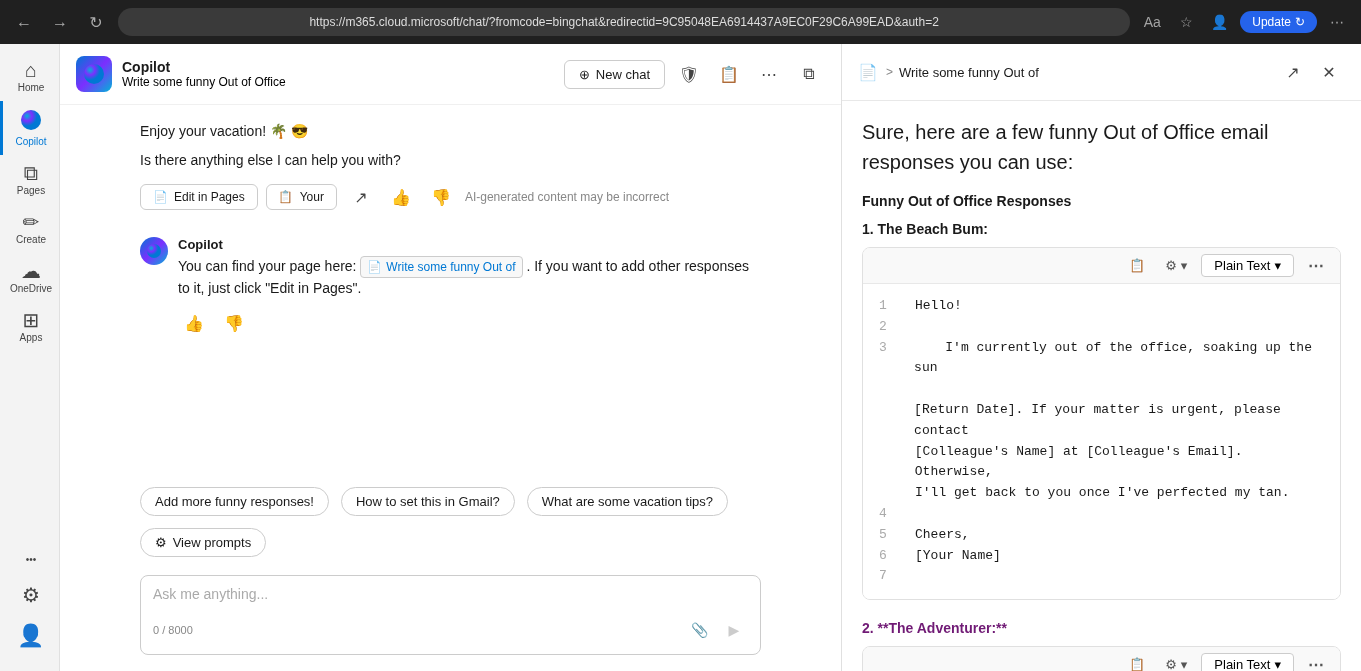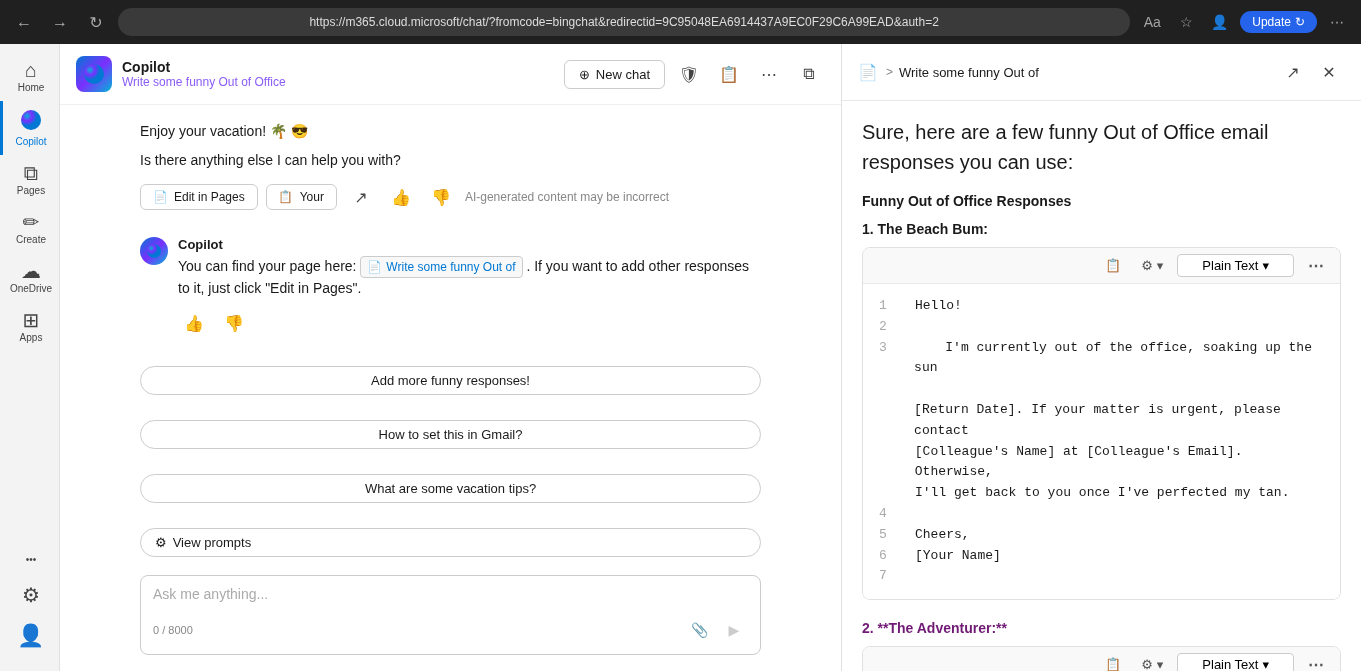--- a/index.html
+++ b/index.html
@@ -98,21 +98,21 @@
     .copilot-logo {
       width: 36px; height: 36px;
       background: linear-gradient(135deg, #0078d4, #7b2fff, #00b4d8);
       border-radius: 8px;
       display: flex; align-items: center; justify-content: center;
       font-size: 18px;
       flex-shrink: 0;
     }
     .header-text { flex: 1; }
     .header-title { font-weight: 600; font-size: 14px; color: #1a1a1a; }
-    .header-subtitle { font-size: 12px; color: #8b5cf6; }
+    .header-subtitle { font-size: 12px; color: #000000; }
     .header-actions { display: flex; align-items: center; gap: 8px; }
     .new-chat-btn {
       display: flex; align-items: center; gap: 6px;
       border: 1px solid #ccc; border-radius: 6px;
       padding: 6px 14px; cursor: pointer; background: #fff;
       font-size: 13px; color: #1a1a1a; font-weight: 500;
     }
     .icon-btn {
       width: 32px; height: 32px; display: flex; align-items: center; justify-content: center;
       cursor: pointer; border-radius: 4px; font-size: 16px; color: #444; background: none; border: none;
@@ -150,24 +150,23 @@
     .copilot-name { font-weight: 600; font-size: 13px; color: #1a1a1a; margin-bottom: 4px; }
     .inline-link {
       display: inline-flex; align-items: center; gap: 4px;
       border: 1px solid #ccc; border-radius: 4px;
       padding: 1px 6px; font-size: 12px; color: #0078d4; cursor: pointer;
       background: #f8f8f8;
     }
 
     
     .suggestions {
-      display: flex; flex-wrap: wrap; gap: 25px;
+      display: flex; flex-wrap: wrap; gap: 12px;
       padding: 8px 80px;
       flex-shrink: 0;
-      flex-direction: column;
     }
     .suggestion-pill {
       border: 1px solid #ccc; border-radius: 16px;
       padding: 6px 14px; cursor: pointer; background: #fff;
       font-size: 13px; color: #1a1a1a;
     }
     .view-prompts-btn {
       display: flex; align-items: center; gap: 6px;
       border: 1px solid #ccc; border-radius: 16px;
       padding: 6px 14px; cursor: pointer; background: #fff;
@@ -247,21 +246,21 @@
       border-bottom: 1px solid #e8e8e8; gap: 8px;
     }
     .code-block-action {
       display: flex; align-items: center; gap: 4px;
       cursor: pointer; background: none; border: none;
       font-size: 13px; color: #555; padding: 2px 6px;
     }
     .code-lang-select {
       display: flex; align-items: center; gap: 4px;
       border: 1px solid #ccc; border-radius: 4px;
-      padding: 3px 24px; font-size: 13px; cursor: pointer;
+      padding: 3px 12px; font-size: 13px; cursor: pointer;
       background: #fff;
     }
     .code-more-btn {
       cursor: pointer; color: #555; font-size: 16px; font-weight: bold;
       background: none; border: none; padding: 2px 6px;
     }
     .code-content {
       background: #fff;
       padding: 12px 16px;
       font-family: 'Consolas', 'Courier New', monospace;

